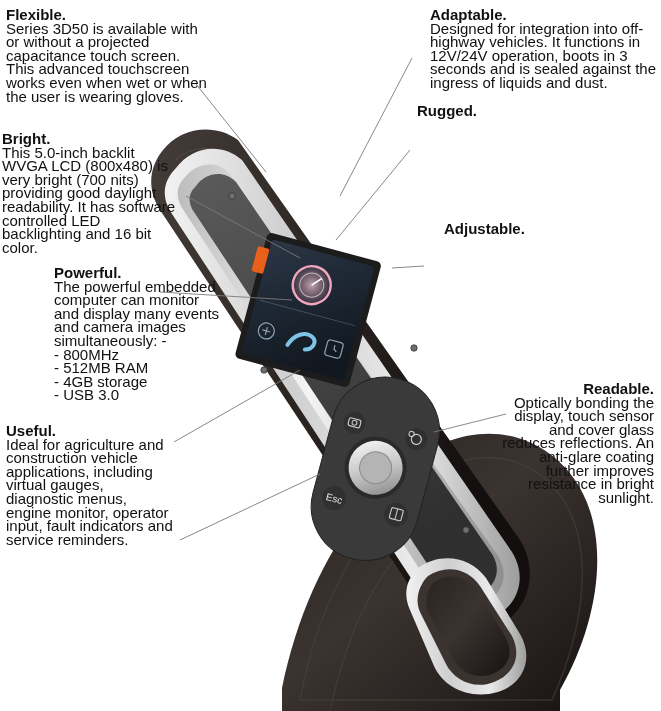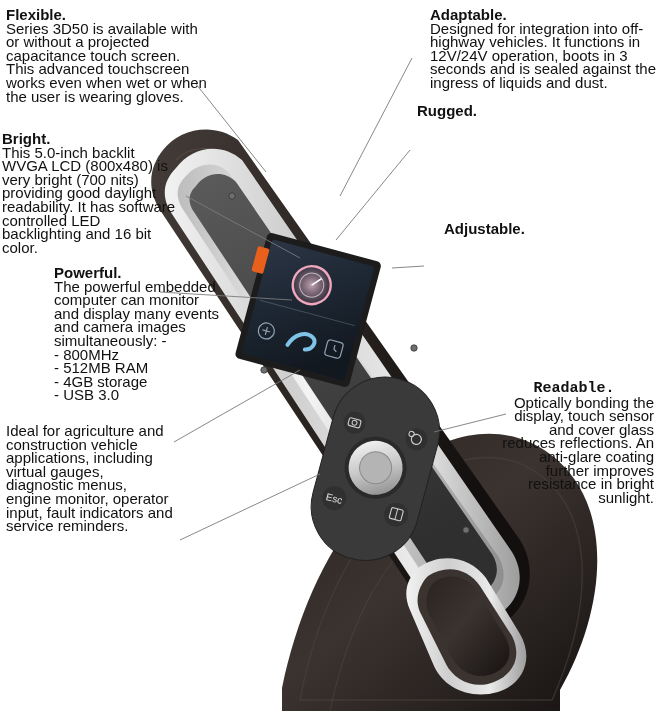--- a/index.html
+++ b/index.html
@@ -219,37 +219,38 @@
   <div class="callout" style="left:6px; top:266px; width:172px;margin-left:48px;">
     <span class="ttl">Powerful.</span>
     <span class="body">The powerful embedded computer can monitor and display many events and camera images simultaneously: -
 - 800MHz
 - 512MB RAM
 - 4GB storage
 - USB 3.0</span>
   </div>
 
   <div class="callout" style="left:6px; top:424px; width:168px;">
+    <span class="ttl">Useful.</span>
     <span class="body">Ideal for agriculture and construction vehicle applications, including virtual gauges, diagnostic menus, engine monitor, operator input, fault indicators and service reminders.</span>
   </div>
 
   <div class="callout" style="left:6px; top:540px; width:258px;">
   </div>
 
   <div class="callout" style="left:430px; top:8px; width:236px;">
     <span class="ttl">Adaptable.</span>
     <span class="body">Designed for integration into off-highway vehicles. It functions in 12V/24V operation, boots in 3 seconds and is sealed against the ingress of liquids and dust.</span>
   </div>
 
   <div class="callout" style="left:417px; top:104px; width:230px;">
     <span class="ttl">Rugged.</span>
   </div>
 
   <div class="callout right-align" style="left:421px; top:222px; width:232px;margin-left:23px;">
     <span class="ttl" style="text-align:left;">Adjustable.</span>
   </div>
 
   <div class="callout right-align" style="left:494px; top:382px; width:160px;">
-    <span class="ttl" style="text-align:center;font-family:Liberation Mono, monospace;">Readable.</span>
+    <span class="ttl" style="text-align:right;">Readable.</span>
     <span class="body">Optically bonding the display, touch sensor and cover glass reduces reflections. An anti-glare coating further improves resistance in bright sunlight.</span>
   </div>
 
 </div>
 
 </body></html>

